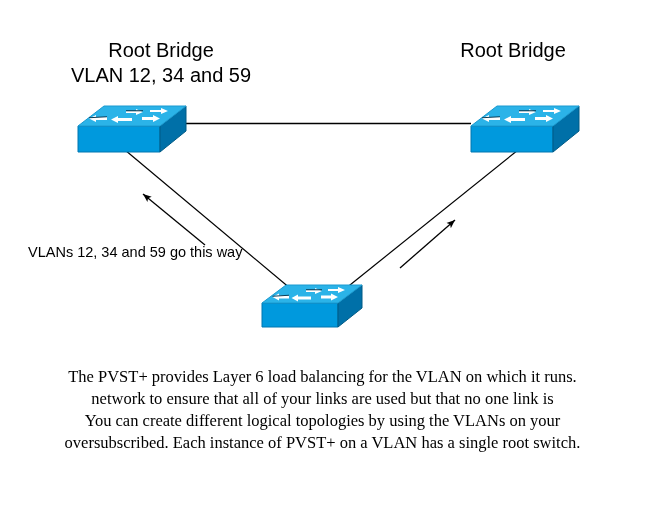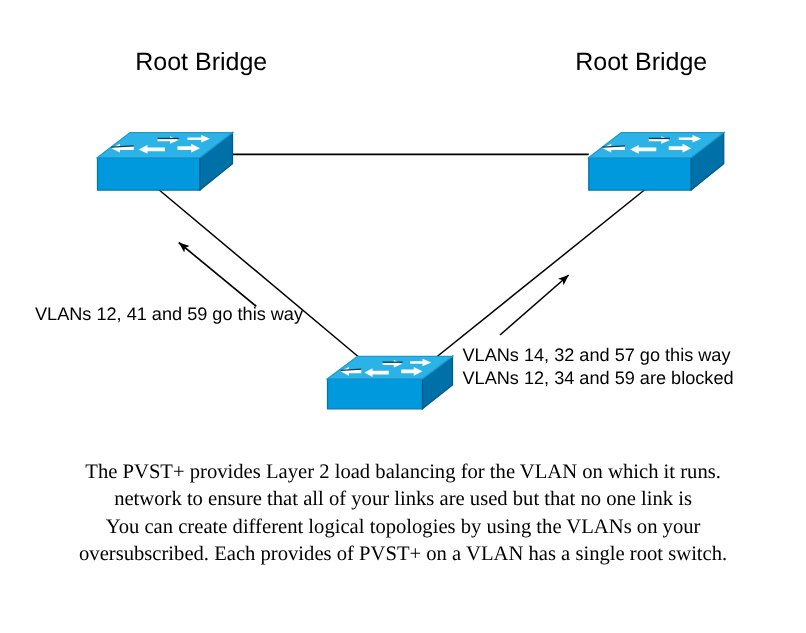--- a/index.html
+++ b/index.html
@@ -145,35 +145,32 @@
       </g>
       <g fill="#0B3C56">
         <path d="M 306 289.2 L 322 289.2 L 322 290.3 L 306 290.3 Z"></path>
         <path d="M 289 294.7 L 272.5 295.7 L 272.5 296.7 L 289 295.7 Z"></path>
       </g>
     </g>
   </svg>
 
   <div class="abs device-label" style="left:0px; top:38px; width:322px;">
     <span class="line">Root Bridge</span>
+    <span class="line">VLAN 12, 34 and 59</span>
   </div>
 
   <div class="abs device-label" style="left:382px; top:38px; width:262px;">
     <span class="line">Root Bridge</span>
   </div>
 
   <div class="abs annotation" style="left:28px; top:243px;">
-    <span class="line">VLANs 12, 41 and 59 go this way</span>
+    <span class="line">VLANs 12, 34 and 59 go this way</span>
   </div>
 
-  <div class="abs annotation" style="left:370px; top:276px;">
-    <span class="line">VLANs 14, 32 and 57 go this way</span>
-    <span class="line">VLANs 12, 34 and 59 are blocked</span>
-  </div>
 
   <div class="abs caption" style="left:20px; top:366px;">
-    <span class="line">The PVST+ provides Layer 2 load balancing for the VLAN on which it runs.</span>
+    <span class="line">The PVST+ provides Layer 6 load balancing for the VLAN on which it runs.</span>
     <span class="line">network to ensure that all of your links are used but that no one link is</span>
     <span class="line">You can create different logical topologies by using the VLANs on your</span>
-    <span class="line">oversubscribed. Each provides of PVST+ on a VLAN has a single root switch.</span>
+    <span class="line">oversubscribed. Each instance of PVST+ on a VLAN has a single root switch.</span>
   </div>
 
 </div>
 
 </body></html>

